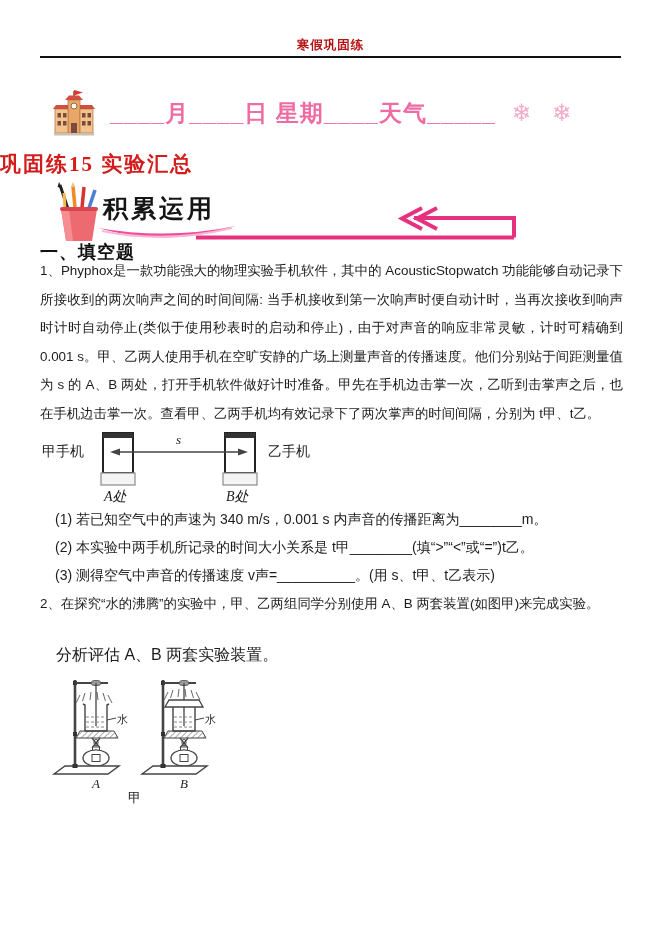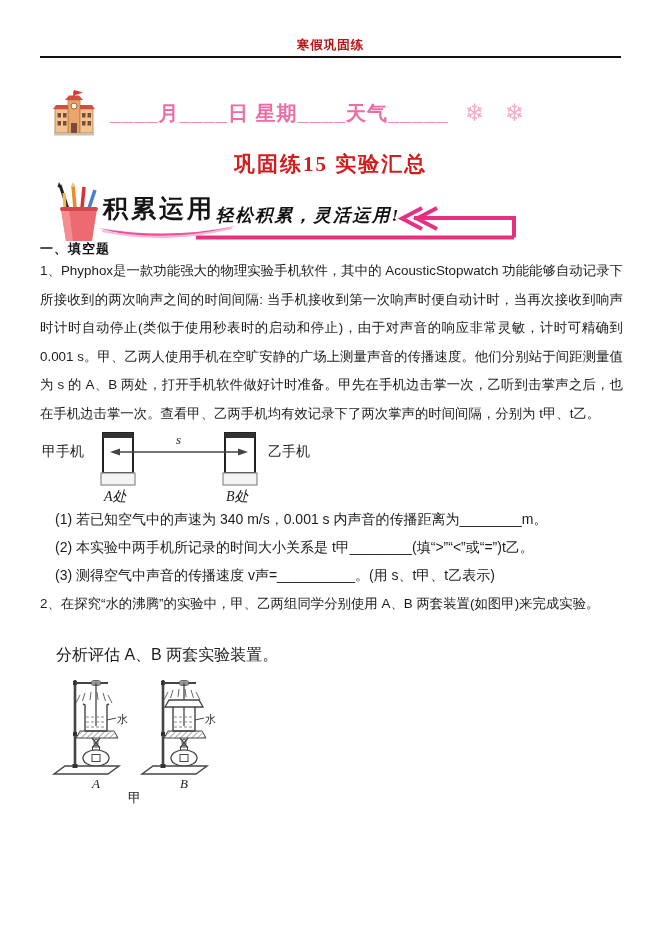--- a/index.html
+++ b/index.html
@@ -22,56 +22,56 @@
     border-top:2px solid #111;
   }
 
   
   .banner {
     position:absolute; top:86px; left:52px; height:54px;
     display:flex; align-items:center;
   }
   .school-icon { width:44px; height:48px; flex:0 0 auto; }
   .date-line {
-    margin-left:14px; font-size:20px; font-weight:bold; color:#ee6ba4;
+    margin-left:14px; font-size:23px; font-weight:bold; color:#ee6ba4;
     letter-spacing:1px; white-space:nowrap;
   }
   .snowflake { font-size:24px; color:#f3abca; line-height:1; }
   .sf-left { margin-left:16px; }
   .sf-right { margin-left:20px; }
   .slogan {
     margin-left:18px; font-size:19px; font-weight:bold; color:#e5338c;
     letter-spacing:5px; white-space:nowrap;
   }
 
   
   .page-title {
     position:absolute; top:150px; left:0; width:100%;
-    text-align:center; font-family:"Liberation Serif","DejaVu Serif",serif;
+    font-family:"Liberation Serif","DejaVu Serif",serif;
     font-size:21px; font-weight:bold; color:#d41c1c; letter-spacing:2px;
   }
 
   
   .badge-icon { position:absolute; top:181px; left:56px; width:46px; height:62px; }
   .badge-label {
     position:absolute; top:192px; left:103px;
     font-size:25px; font-weight:bold; color:#151515; letter-spacing:3px; z-index:2;
   }
   .badge-swoosh { position:absolute; top:222px; left:96px; width:142px; height:20px; z-index:1; }
   .badge-tagline {
     position:absolute; top:203px; left:216px;
     font-family:"Liberation Serif","DejaVu Serif",serif; font-style:italic;
     font-size:17.5px; font-weight:bold; color:#111; letter-spacing:2px; z-index:2;
   }
   .badge-arrow { position:absolute; top:206px; left:196px; width:330px; height:36px; }
 
   
   .section-head {
     position:absolute; top:240px; left:40px;
-    font-size:13px; font-weight:bold; color:#111; letter-spacing:1px;
+    font-size:18px; font-weight:bold; color:#111; letter-spacing:1px;
   }
   .content { position:absolute; top:257px; left:40px; width:583px; }
   .q-text { font-size:13.4px; line-height:28.6px; text-align:justify; color:#1c1c1c; }
   .sub-q { font-size:14px; line-height:28.4px; padding-left:15px; color:#1c1c1c; }
   .d1 { display:block; margin:2px 0 0 0; }
   .prompt { margin-top:27px; padding-left:16px; font-size:16px; color:#1c1c1c; }
   .d2 { display:block; margin:10px 0 0 12px; }
   .q3 { margin-top:26px; }
 
   svg text { font-family:"Liberation Sans","DejaVu Sans",sans-serif; }
@@ -124,21 +124,20 @@
     <line x1="9" y1="28" x2="8" y2="12" stroke="#f4b84a" stroke-width="3"></line>
     <polygon points="5,28 41,28 36,60 10,60" fill="#ec6a70"></polygon>
     <polygon points="5,28 13,28 17,60 10,60" fill="#f58d92"></polygon>
     <rect x="4" y="26" width="38" height="4" rx="2" fill="#d8454e"></rect>
   </svg>
   <div class="badge-label">积累运用</div>
   <svg class="badge-swoosh" viewBox="0 0 142 20">
     <path d="M2,6 Q70,26 140,4 Q72,18 2,6 Z" fill="#ee4f9b"></path>
     <path d="M6,9 Q70,22 136,6" fill="none" stroke="#f9b7d6" stroke-width="2"></path>
   </svg>
-  <div class="badge-tagline">轻松积累，灵活运用!</div>
   <svg class="badge-arrow" viewBox="0 0 330 36">
     <line x1="0" y1="31.5" x2="318" y2="31.5" stroke="#e5317f" stroke-width="4"></line>
     <polyline points="318,31.5 318,12 218,12" fill="none" stroke="#e5317f" stroke-width="4"></polyline>
     <polyline points="226,2 206,12.5 226,23" fill="none" stroke="#e5317f" stroke-width="4"></polyline>
     <polyline points="241,2 221,12.5 241,23" fill="none" stroke="#e5317f" stroke-width="4"></polyline>
   </svg>
 
   <div class="section-head">一、填空题</div>
 
   <div class="content">

